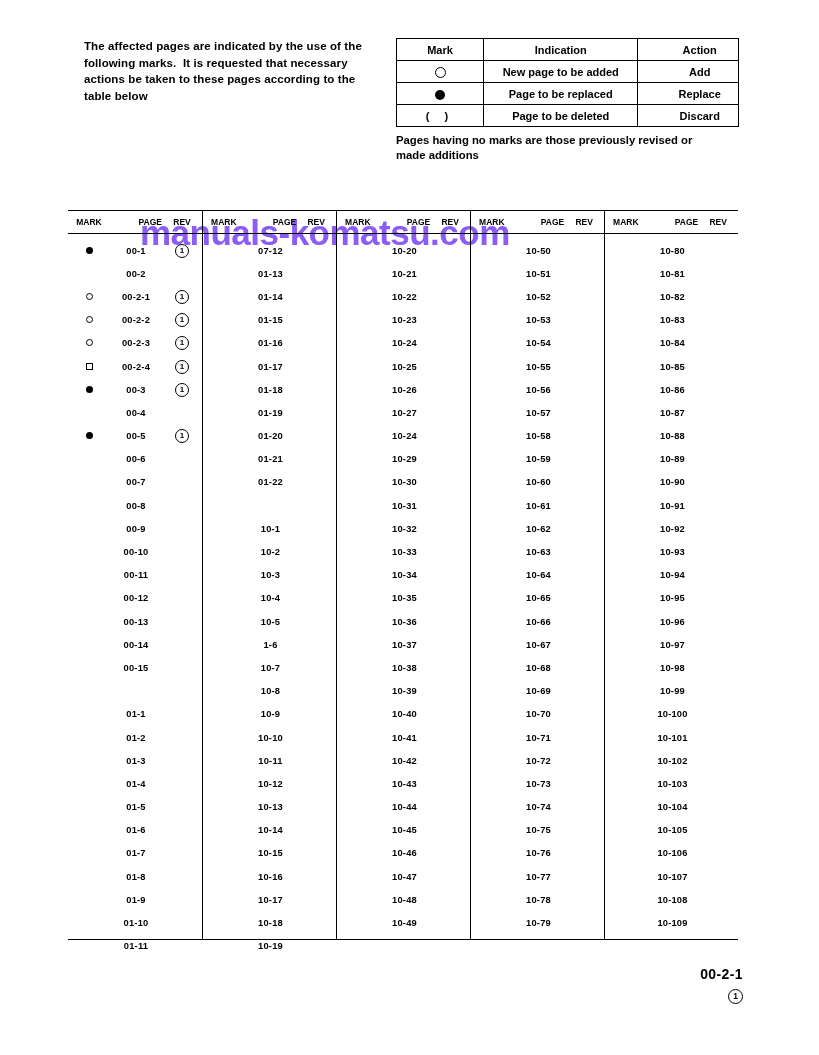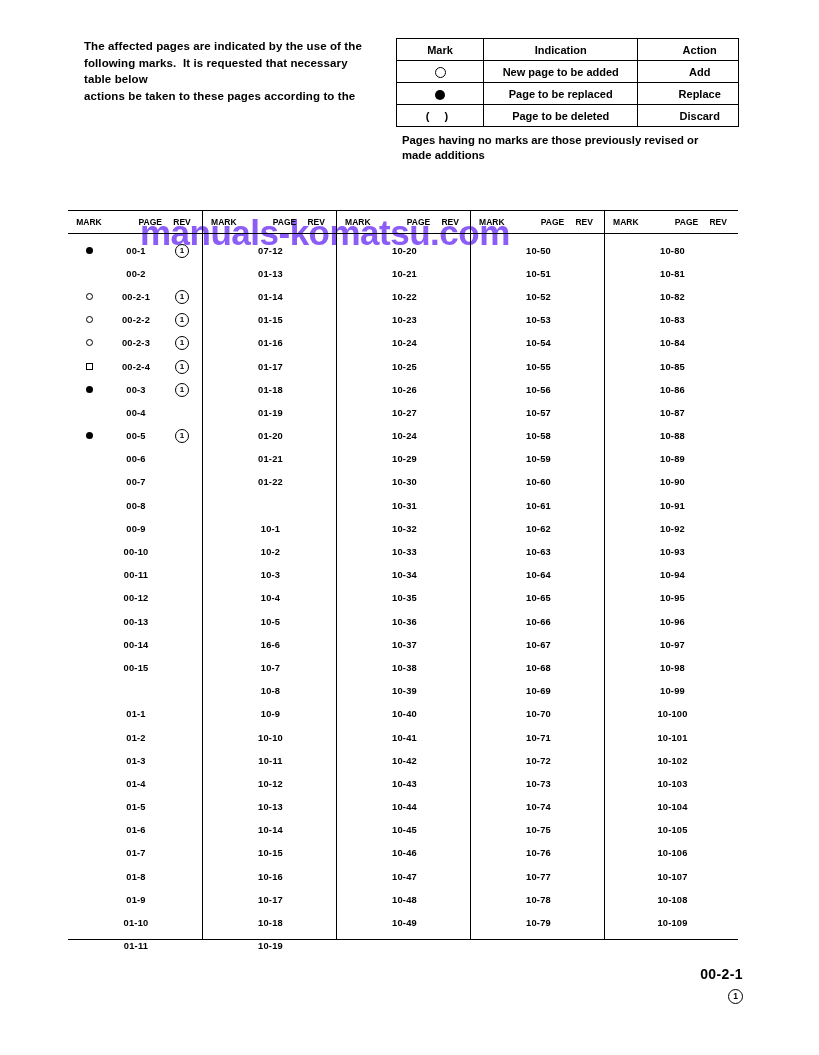--- a/index.html
+++ b/index.html
@@ -39,21 +39,21 @@
   table.legend .c-mark{width:94px;}
   table.legend .c-ind{width:170px;}
   table.legend .c-act{width:79px;padding-left:25px;}
   .dot-open{display:inline-block;width:9px;height:9px;border:1.6px solid #000;border-radius:50%;vertical-align:middle;}
   .dot-filled{display:inline-block;width:10px;height:10px;background:#000;border-radius:50%;vertical-align:middle;}
   .paren{letter-spacing:6px;}
   .legend-note{
     margin-left:12px;margin-top:6px;width:345px;
     font-size:11.3px;font-weight:bold;line-height:1.35;
   }
-  .legend-note div{white-space:pre;margin-left:6px;}
+  .legend-note div{white-space:pre;}
 
   
   .list-title{
     position:absolute;left:0;top:188px;width:819px;
     text-align:center;font-size:12.5px;font-weight:bold;letter-spacing:.3px;
   }
 
   
   .grid{
     position:absolute;left:68px;top:210px;width:670px;
@@ -109,22 +109,22 @@
 </head>
 <body>
 
 <div class="page">
 
   <div class="top-area">
 
     <div class="intro">
       <div>The affected pages are indicated by the use of the</div>
       <div>following marks.  It is requested that necessary</div>
+      <div>actions be taken to these pages according to the</div>
       <div>table below</div>
-      <div>actions be taken to these pages according to the</div>
     </div>
 
     <div>
       <div class="legend-wrap">
         <table class="legend">
           <tbody>
               <tr>
             <th class="c-mark">Mark</th>
             <th class="c-ind">Indication</th>
             <th class="c-act">Action</th>
@@ -443,21 +443,21 @@
               <div class="c-page">10-4</div>
               <div class="c-rev"></div>
             </div>
             <div class="row">
               <div class="c-mark"></div>
               <div class="c-page">10-5</div>
               <div class="c-rev"></div>
             </div>
             <div class="row">
               <div class="c-mark"></div>
-              <div class="c-page">16-6</div>
+              <div class="c-page">1-6</div>
               <div class="c-rev"></div>
             </div>
             <div class="row">
               <div class="c-mark"></div>
               <div class="c-page">10-7</div>
               <div class="c-rev"></div>
             </div>
             <div class="row">
               <div class="c-mark"></div>
               <div class="c-page">10-8</div>

